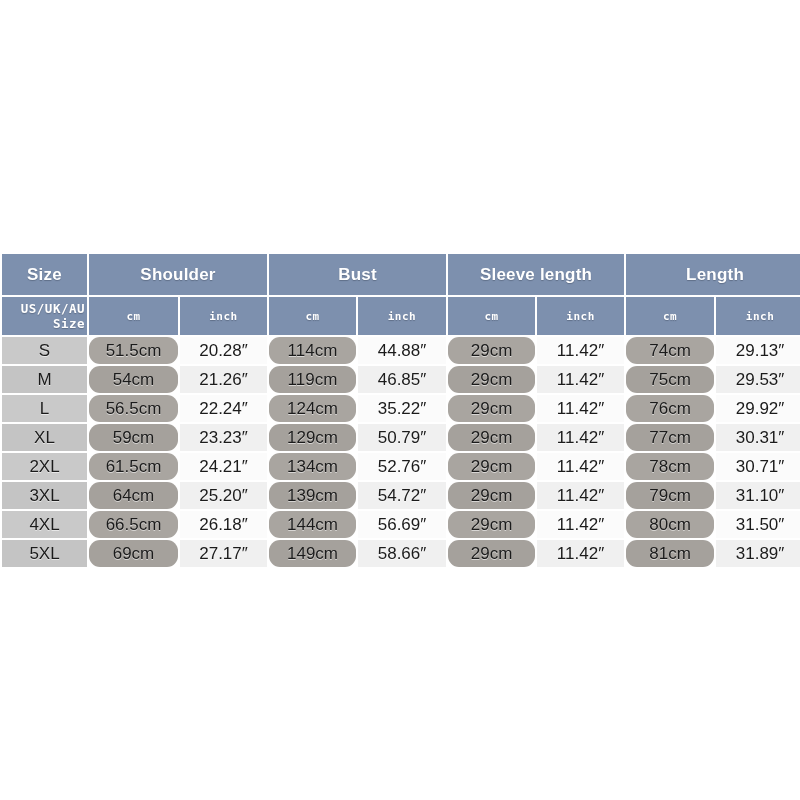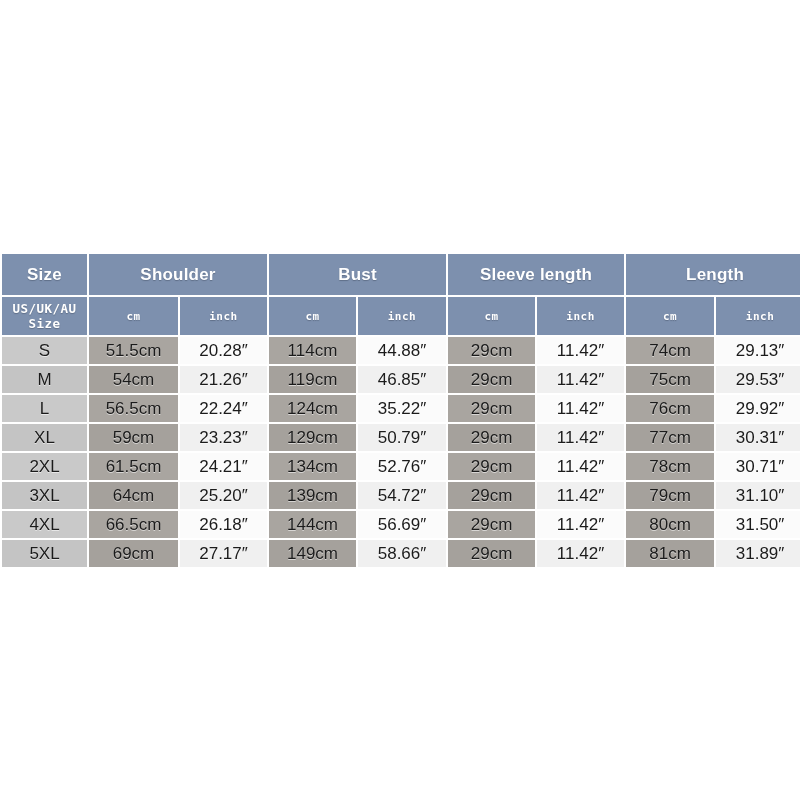--- a/index.html
+++ b/index.html
@@ -58,35 +58,37 @@
     font-size: 11px;
     font-weight: bold;
     letter-spacing: 0.5px;
     text-shadow: 0 1px 1px rgba(60,70,90,0.45);
   }
   tr.unit-row th.size-sub {
     font-size: 12.5px;
     line-height: 15px;
     white-space: normal;
     padding: 0 2px;
+    text-align: right;
   }
 
   
   tbody tr td {
     height: 27px;
     font-size: 17px;
     color: #1b1b1b;
     text-shadow: 0 1px 0 rgba(255,255,255,0.55);
   }
 
   td.col-size {
     background: #c9c9c9;
   }
   td.col-cm {
     background: #a9a5a0;
+    border-radius: 11px;
   }
   td.col-inch {
     background: #fbfbfb;
   }
   tbody tr.alt td.col-inch {
     background: #f0f0f0;
     margin-left: 12px;
   }
   tbody tr.alt td.col-size {
     background: #c4c4c4;

